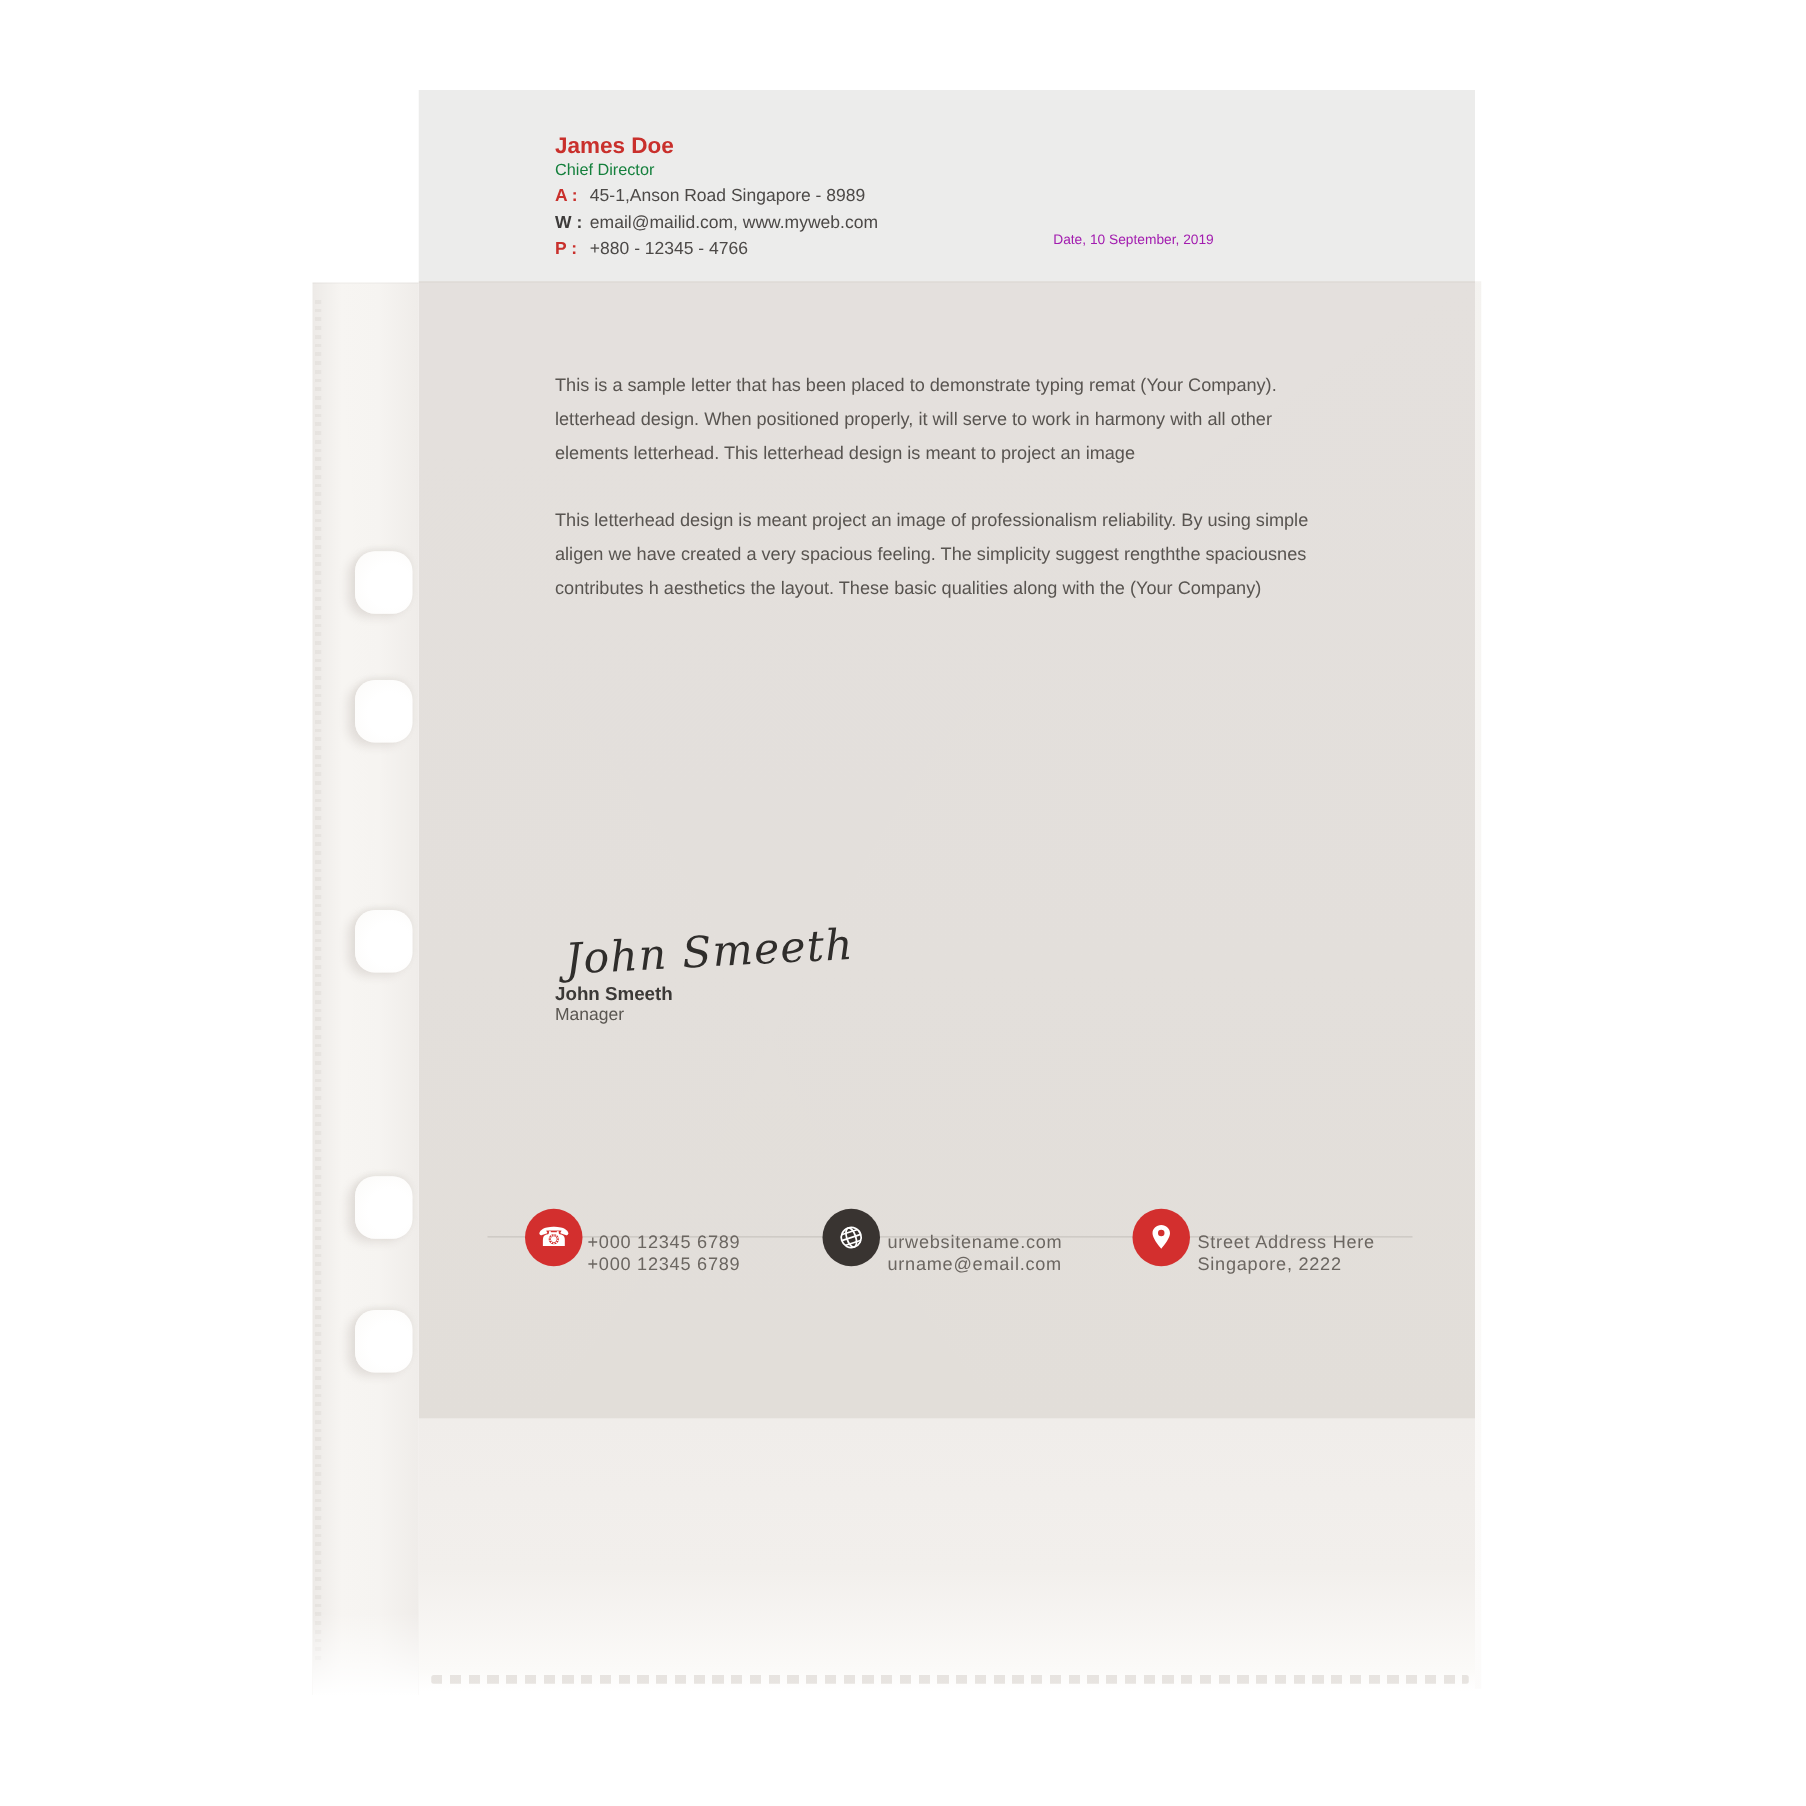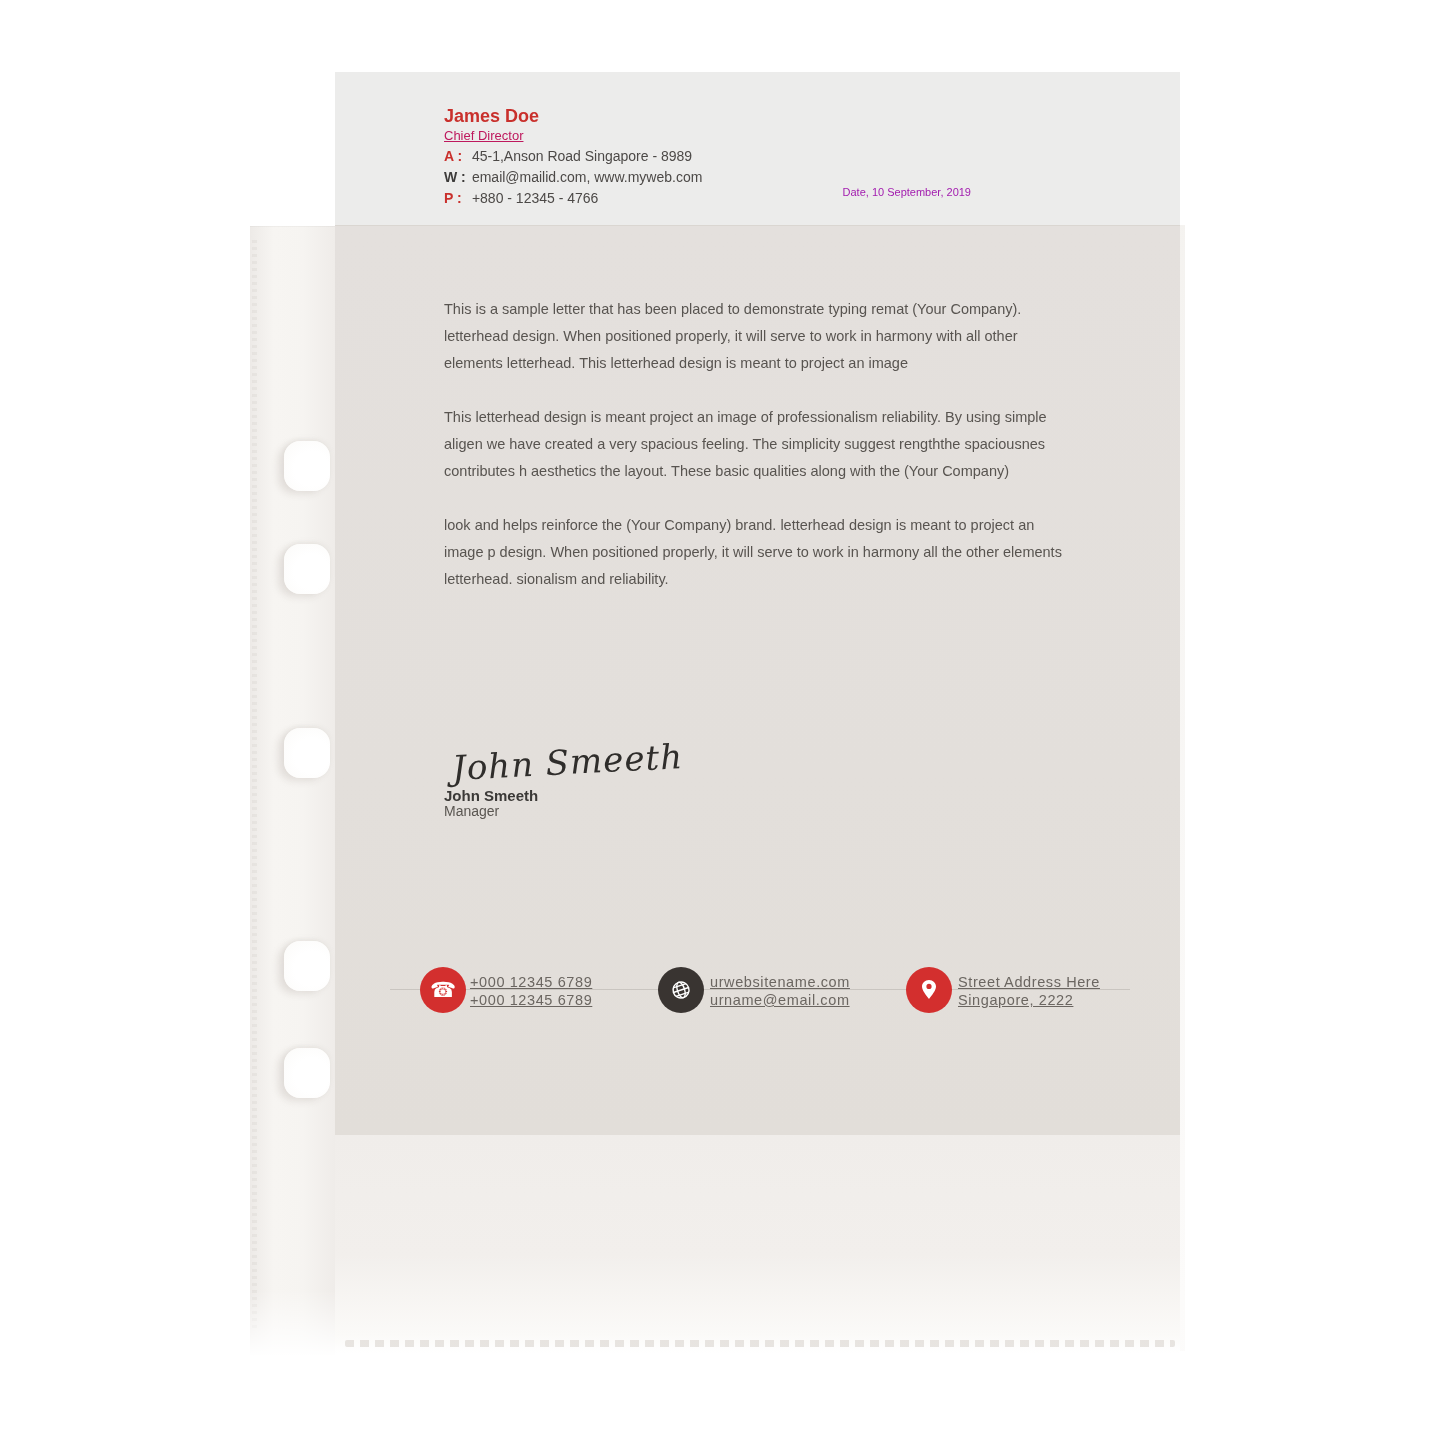--- a/index.html
+++ b/index.html
@@ -27,21 +27,21 @@
   .hole { position:absolute; left:284px; width:46px; height:50px; border-radius:16px;
           background:radial-gradient(ellipse at 60% 55%, #ffffff 45%, #fbfaf8 100%);
           box-shadow:-6px 3px 7px rgba(203,198,192,.45), 0 -2px 4px rgba(210,205,200,.30); }
   .hole.h1{top:441px;} .hole.h2{top:544px;} .hole.h3{top:728px;} .hole.h4{top:941px;} .hole.h5{top:1048px;}
   .serration { position:absolute; left:345px; top:1340px; width:830px; height:7px; opacity:.65;
           background:repeating-linear-gradient(90deg,#dcd7d2 0 9px, rgba(255,255,255,0) 9px 15px);
           border-radius:2px; }
 
   
   .hdr-name  { position:absolute; left:444px; top:106px; font-size:18px; font-weight:bold; color:#c9302c; }
-  .hdr-title { position:absolute; left:444px; top:128px; font-size:13px; color:#be185d;text-decoration:underline; }
+  .hdr-title { position:absolute; left:444px; top:128px; font-size:13px; color:#15803d; }
   .hdr-rows  { position:absolute; left:444px; top:146px; font-size:14px; color:#4c4947; }
   .hdr-row   { height:21px; line-height:21px; white-space:nowrap; }
   .hdr-row .lbl { font-weight:bold; display:inline-block; min-width:24px; }
   .hdr-row:nth-child(1) .lbl, .hdr-row:nth-child(3) .lbl { color:#c9302c; }
   .hdr-row:nth-child(2) .lbl { color:#3d3b3a; }
   .hdr-date  { position:absolute; right:374px; top:186px; font-size:11px; color:#a21caf; }
 
   
   .body-text { position:absolute; left:444px; top:296px; width:632px;
                font-size:14.5px; line-height:27px; color:#585450; }
@@ -55,22 +55,22 @@
   .sig-role   { position:absolute; left:444px; top:803px; font-size:14px; color:#5a5651; }
 
   
   .footer-line { position:absolute; left:390px; top:989px; width:740px; height:1px; background:#c9c5c0; }
   .contact { position:absolute; top:967px; }
   .contact .circle { position:absolute; left:0; top:0; width:46px; height:46px; border-radius:50%;
                      display:flex; align-items:center; justify-content:center; }
   .circle.red  { background:#d32f2e; }
   .circle.dark { background:#393431; }
   .phone-glyph { font-family:"DejaVu Sans", sans-serif; font-size:21px; color:#ffffff; line-height:1; }
-  .contact .lines { position:absolute; left:50px; top:6px; font-size:14.5px; line-height:18px;
-                    color:#6b6661; letter-spacing:.6px; white-space:nowrap;text-decoration:underline; }
+  .contact .lines { position:absolute; left:50px; top:18px; font-size:14.5px; line-height:18px;
+                    color:#6b6661; letter-spacing:.6px; white-space:nowrap; }
   .c-phone { left:420px; } .c-web { left:658px; } .c-addr { left:906px; }
   .c-web .lines, .c-addr .lines { left:52px; }
 </style>
 </head>
 <body>
 
 <div class="scene">
 
   <div class="paper-top"></div>
   <div class="sleeve-main"></div>
@@ -100,21 +100,20 @@
     <div class="hdr-row">
       <span class="lbl">P :</span>
       <span>+880 - 12345 - 4766</span>
     </div>
   </div>
   <div class="hdr-date">Date, 10 September, 2019</div>
 
   <div class="body-text">
     <p>This is a sample letter that has been placed to demonstrate typing remat (Your Company). letterhead design. When positioned properly, it will serve to work in harmony with all other elements letterhead. This letterhead design is meant to project an image</p>
     <p>This letterhead design is meant project an image of professionalism reliability. By using simple aligen we have created a very spacious feeling. The simplicity suggest  rengththe spaciousnes contributes h aesthetics the layout. These basic qualities along with the (Your Company)</p>
-    <p>look and helps reinforce the (Your Company) brand. letterhead design is meant to project an image p design. When positioned properly, it will serve to work in harmony all the other elements letterhead. sionalism and reliability.</p>
   </div>
 
   <div class="sig-script">John Smeeth</div>
   <div class="sig-name">John Smeeth</div>
   <div class="sig-role">Manager</div>
 
   <div class="footer-line"></div>
 
   <div class="contact c-phone">
     <div class="circle red">

